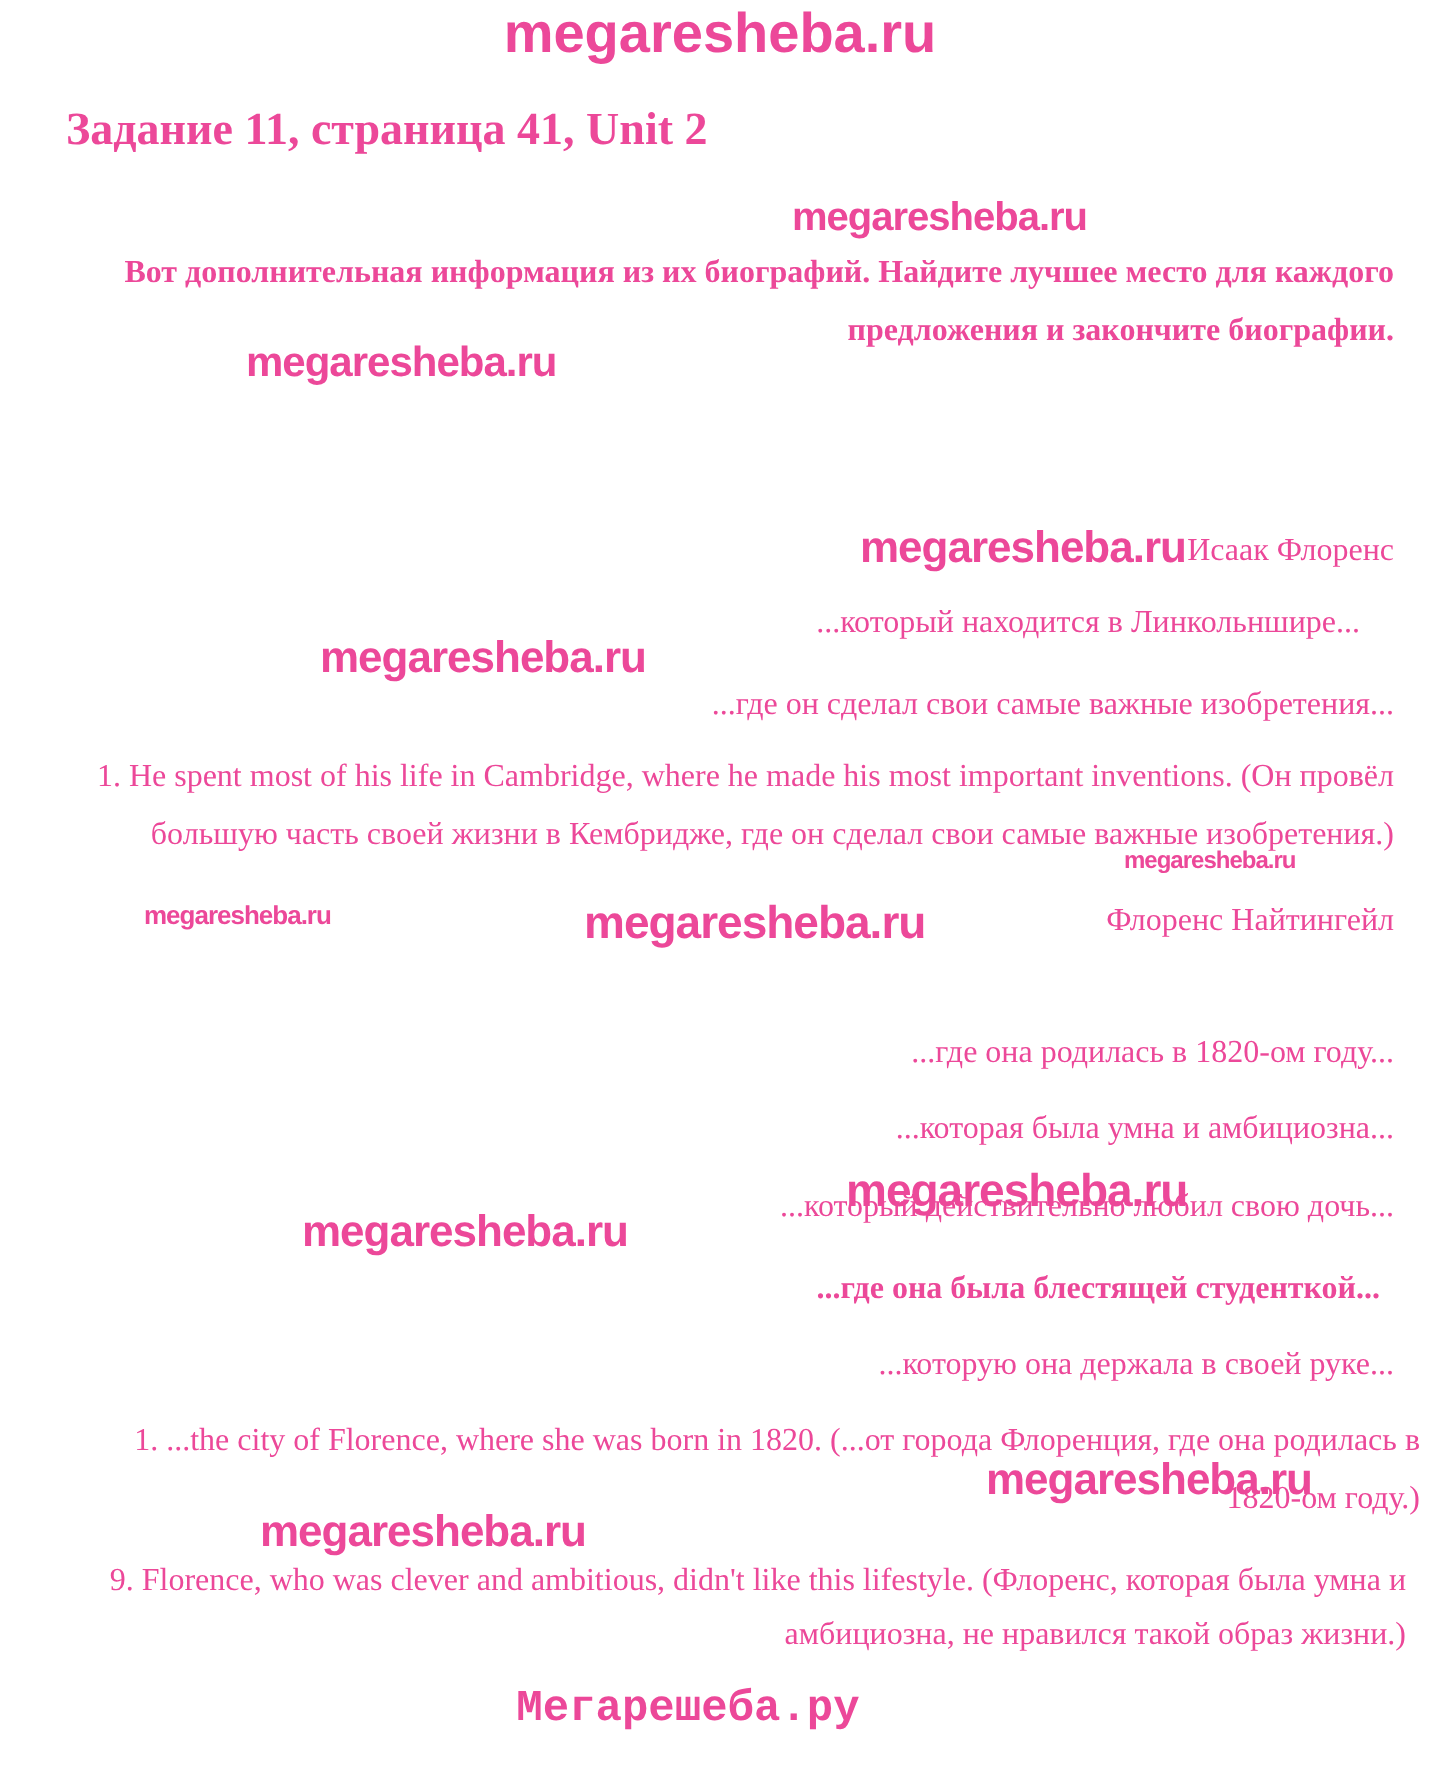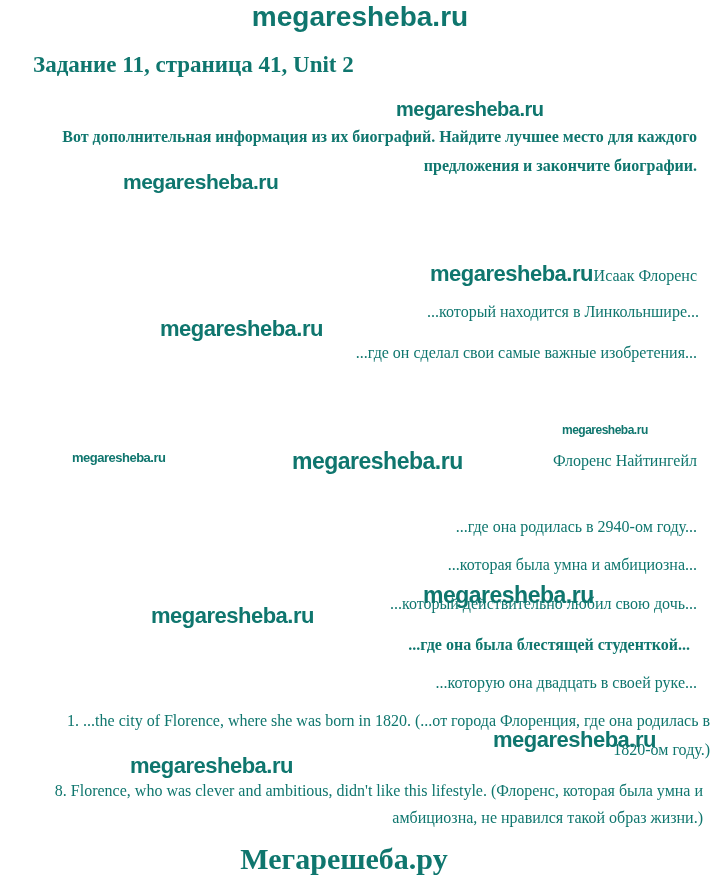--- a/index.html
+++ b/index.html
@@ -3,37 +3,37 @@
 <meta charset="utf-8">
 <style>
   * { margin: 0; padding: 0; box-sizing: border-box; }
   html, body { background: #ffffff; }
   .page {
     position: relative;
     width: 720px;
     height: 885px;
     background: #ffffff;
     font-family: "Liberation Serif", serif;
-    color: #0f766e;
+    color: #ec4899;
     overflow: hidden;
   }
   .abs { position: absolute; }
   .site-header {
     top: 1px; left: 0; width: 720px;
     text-align: center;
     font-family: "Liberation Sans", sans-serif;
     font-weight: bold;
     font-size: 28px;
   }
   .site-footer {
     top: 842px; left: 0; width: 688px;
     text-align: center;
-    font-family: Liberation Serif, serif;
+    font-family: Liberation Mono, monospace;
     font-weight: bold;
-    font-size: 30px;
+    font-size: 22px;
   }
   .task-title {
     left: 33px; top: 52px;
     font-weight: bold;
     font-size: 23px;
   }
   .body-text {
     font-size: 16px;
     line-height: 29px;
     width: 664px;
@@ -56,21 +56,21 @@
   .wm6  { left: 72px;  top: 451px; font-size: 13px; }
   .wm7  { left: 292px; top: 450px; font-size: 23px; }
   .wm8  { left: 423px; top: 584px; font-size: 23px; }
   .wm9  { left: 151px; top: 605px; font-size: 22px; }
   .wm10 { left: 493px; top: 729px; font-size: 22px; }
   .wm11 { left: 130px; top: 755px; font-size: 22px; }
   
   .instruction   { left: 33px; top: 122px; }
   .sample        { left: 33px; top: 193px; line-height: 32px; }
   .newton-name   { left: 33px; top: 261px; }
-  .newton-opt0   { left: 35px; top: 297px; }
+  .newton-opt0   { left: 16px; top: 297px; }
   .newton-opt1   { left: 33px; top: 338px; }
   .newton-answer { left: 33px; top: 374px; }
   .florence-name { left: 33px; top: 446px; }
   .fl-opt0       { left: 33px; top: 512px; }
   .fl-opt1       { left: 33px; top: 550px; }
   .fl-opt2       { left: 33px; top: 589px; }
   .fl-opt3       { left: 26px; top: 630px; font-weight: bold; }
   .fl-opt4       { left: 33px; top: 668px; }
   .fl-answer0    { left: 46px; top: 706px; }
   .fl-answer1    { left: 33px; top: 777px; line-height: 27px; width: 670px; }
@@ -91,35 +91,36 @@
   <div class="abs wm wm2">megaresheba.ru</div>
 
 
   <div class="abs body-text newton-name">Исаак Флоренс</div>
   <div class="abs wm wm3">megaresheba.ru</div>
 
   <div class="abs body-text newton-opt0">...который находится в Линкольншире...</div>
   <div class="abs wm wm4">megaresheba.ru</div>
   <div class="abs body-text newton-opt1">...где он сделал свои самые важные изобретения...</div>
 
+  <div class="abs body-text newton-answer">1. He spent most of his life in Cambridge, where he made his most important inventions. (Он провёл большую часть своей жизни в Кембридже, где он сделал свои самые важные изобретения.)</div>
 
   <div class="abs wm wm5">megaresheba.ru</div>
   <div class="abs wm wm6">megaresheba.ru</div>
   <div class="abs wm wm7">megaresheba.ru</div>
 
   <div class="abs body-text florence-name">Флоренс Найтингейл</div>
 
-  <div class="abs body-text fl-opt0">...где она родилась в 2940-ом году...</div>
+  <div class="abs body-text fl-opt0">...где она родилась в 1820-ом году...</div>
   <div class="abs body-text fl-opt1">...которая была умна и амбициозна...</div>
   <div class="abs body-text fl-opt2">...который действительно любил свою дочь...</div>
   <div class="abs wm wm8">megaresheba.ru</div>
   <div class="abs wm wm9">megaresheba.ru</div>
   <div class="abs body-text fl-opt3">...где она была блестящей студенткой...</div>
-  <div class="abs body-text fl-opt4">...которую она двадцать в своей руке...</div>
+  <div class="abs body-text fl-opt4">...которую она держала в своей руке...</div>
 
   <div class="abs body-text fl-answer0">1. ...the city of Florence, where she was born in 1820. (...от города Флоренция, где она родилась в 1820-ом году.)</div>
   <div class="abs wm wm10">megaresheba.ru</div>
   <div class="abs wm wm11">megaresheba.ru</div>
-  <div class="abs body-text fl-answer1">8. Florence, who was clever and ambitious, didn't like this lifestyle. (Флоренс, которая была умна и амбициозна, не нравился такой образ жизни.)</div>
+  <div class="abs body-text fl-answer1">9. Florence, who was clever and ambitious, didn't like this lifestyle. (Флоренс, которая была умна и амбициозна, не нравился такой образ жизни.)</div>
 
   <div class="abs site-footer">Мегарешеба.ру</div>
 
 </div>
 
 </body></html>

